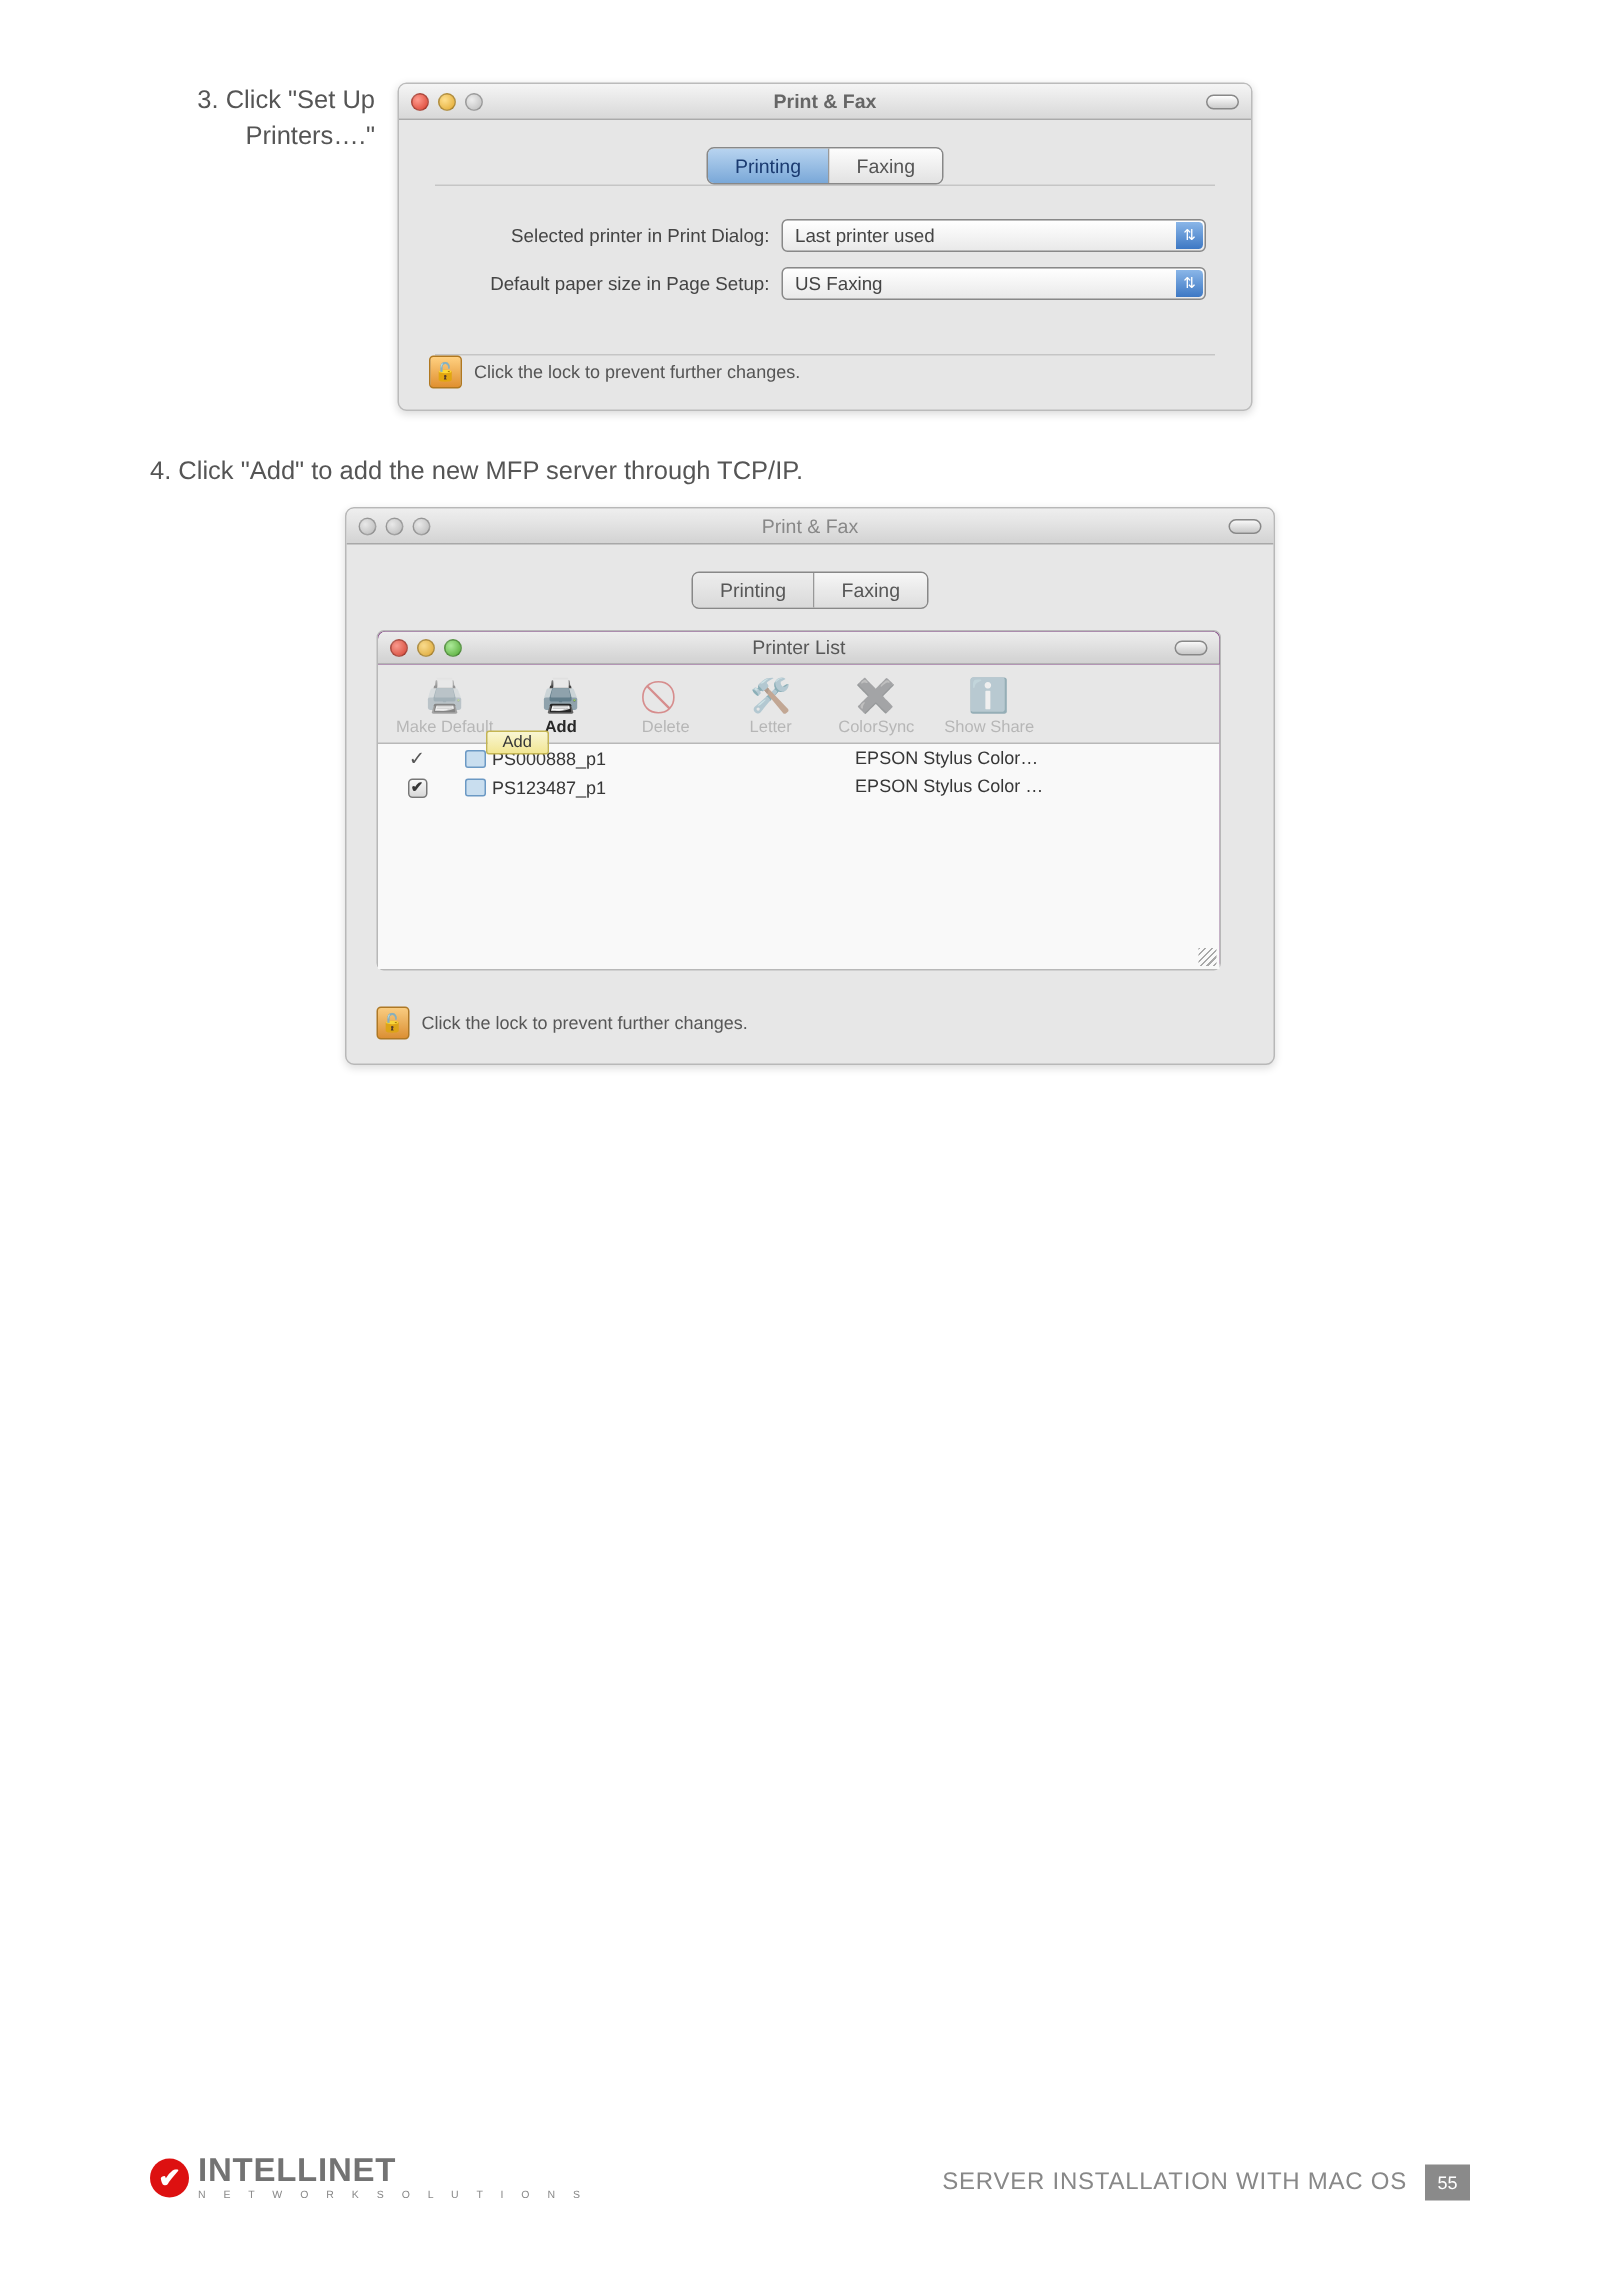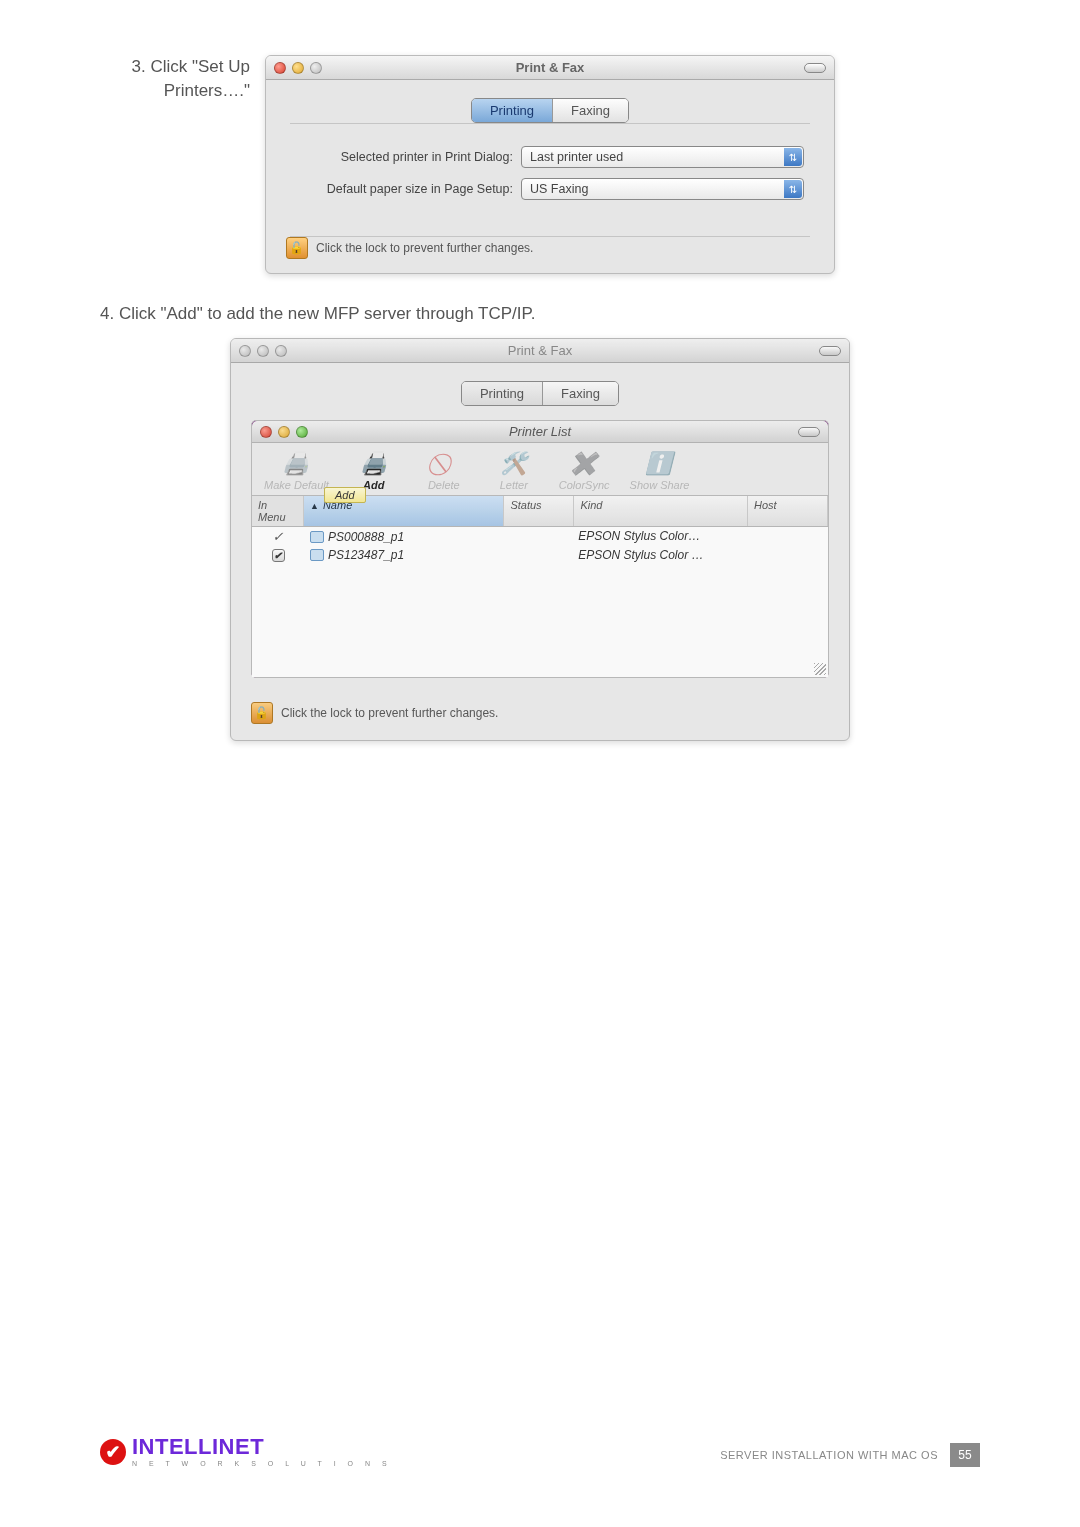--- a/index.html
+++ b/index.html
@@ -191,27 +191,26 @@
     justify-content: center;
   }
   .win2 {
     width: 620px;
     background: #ececec;
     filter: contrast(0.95);
   }
   .win2 .title-text { color: #888; font-weight: 500; }
 
   .printer-list-window {
-    margin: 14px 20px 4px 20px;
+    margin: 14px 35px 4px 20px;
     background: #701a75;
     border: 1px solid #bbb;
     border-radius: 5px;
     overflow: visible;
     position: relative;
-    font-style: italic;
   }
   .pl-title-bar {
     height: 22px;
     background: linear-gradient(#f3f3f3, #d6d6d6);
     border-bottom: 1px solid #b5b5b5;
     display: flex;
     align-items: center;
     padding: 0 8px;
     position: relative;
     border-radius: 5px 5px 0 0;
@@ -342,35 +341,35 @@
   .logo-text {
     display: flex;
     flex-direction: column;
     line-height: 1;
   }
   .logo-main {
     font-family: Arial, sans-serif;
     font-weight: 900;
     font-size: 22px;
     letter-spacing: 0.5px;
-    color: #6d28d9;
+    color: #737373;
   }
   .logo-sub {
     font-size: 7px;
     letter-spacing: 5px;
     color: #888;
     margin-top: 2px;
   }
   .footer-right {
     display: flex;
     align-items: center;
     gap: 12px;
   }
   .footer-label {
-    font-size: 11px;
+    font-size: 16px;
     color: #888;
     letter-spacing: 0.5px;
   }
   .page-num {
     width: 30px; height: 24px;
     background: #8a8a8a;
     color: #fff;
     font-size: 12px;
     display: flex;
     align-items: center;
@@ -490,27 +489,20 @@
             <div class="tool-icon">✖️</div>
             <div class="label">ColorSync</div>
           </div>
           <div class="tool-item tool-disabled">
             <div class="tool-icon" style="color:#4a90d9;">ℹ️</div>
             <div class="label">Show Share</div>
           </div>
           <div class="add-tooltip">Add</div>
         </div>
 
-        <div class="list-header">
-          <div class="col-menu">In Menu</div>
-          <div class="col-name"><span class="sort">▲</span><span>Name</span></div>
-          <div class="col-status">Status</div>
-          <div class="col-kind">Kind</div>
-          <div class="col-host">Host</div>
-        </div>
 
         <div class="list-body">
           <div class="list-row">
             <div class="c-menu"><span class="chk">✓</span></div>
             <div class="c-name">
                 <span class="printer-mini"></span>
                 <span>PS000888_p1</span>
               </div>
             <div class="c-status"></div>
             <div class="c-kind">EPSON Stylus Color…</div>

